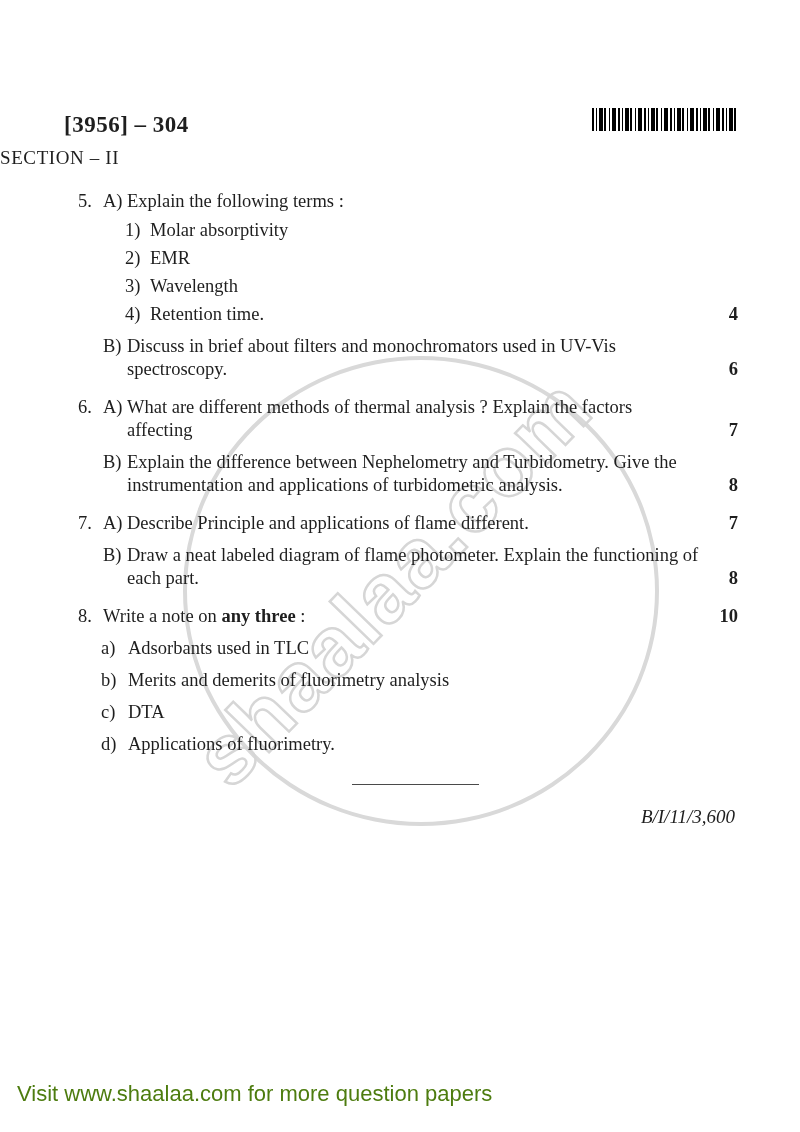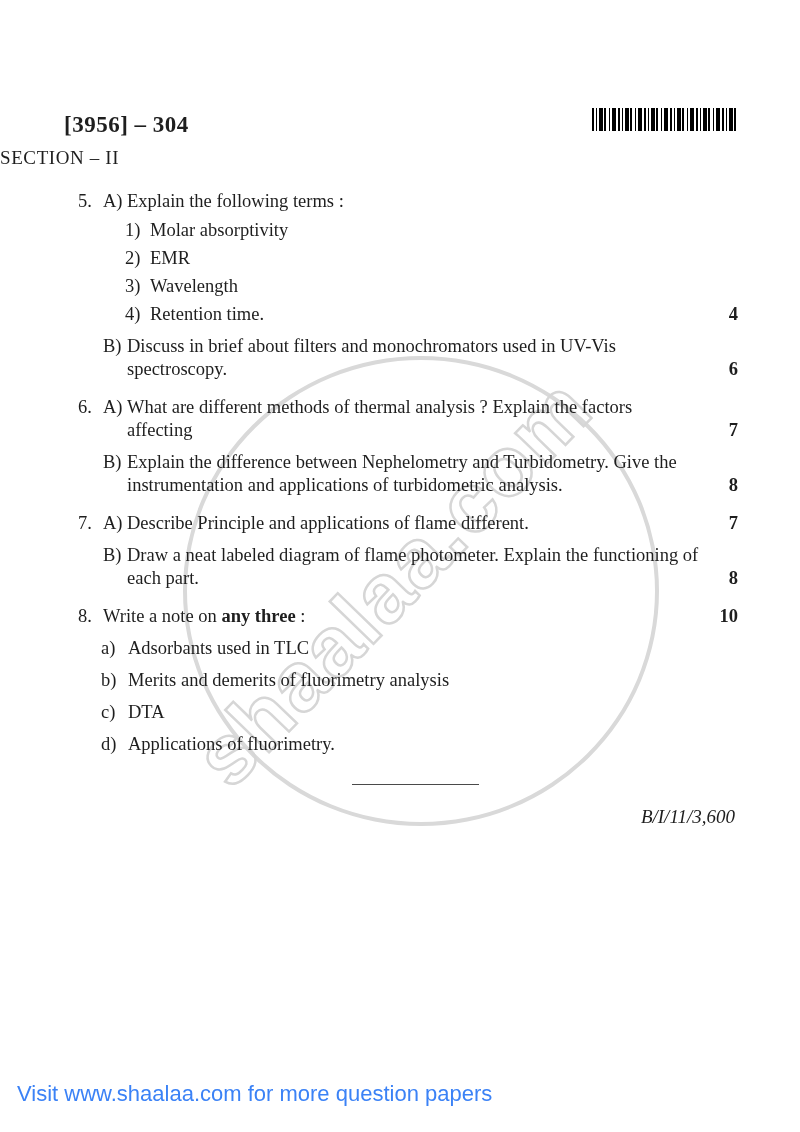--- a/index.html
+++ b/index.html
@@ -74,21 +74,21 @@
     position:absolute; left:352px; top:784px; width:127px;
     border-top:1.5px solid #4a4a4a;
   }
   .print-code {
     position:absolute; right:65px; top:806px;
     font-size:19px; font-style:italic;
   }
   .site-note {
     position:absolute; left:17px; top:1081px;
     font-family:"Liberation Sans", sans-serif;
-    font-size:22px; color:#3b82f6;
+    font-size:22px; color:#4d7c0f;
   }
 </style>
 </head>
 <body>
 
 <div class="sheet">
 
   <div class="wm-circle"></div>
   <div class="wm-text">shaalaa.com</div>
 

